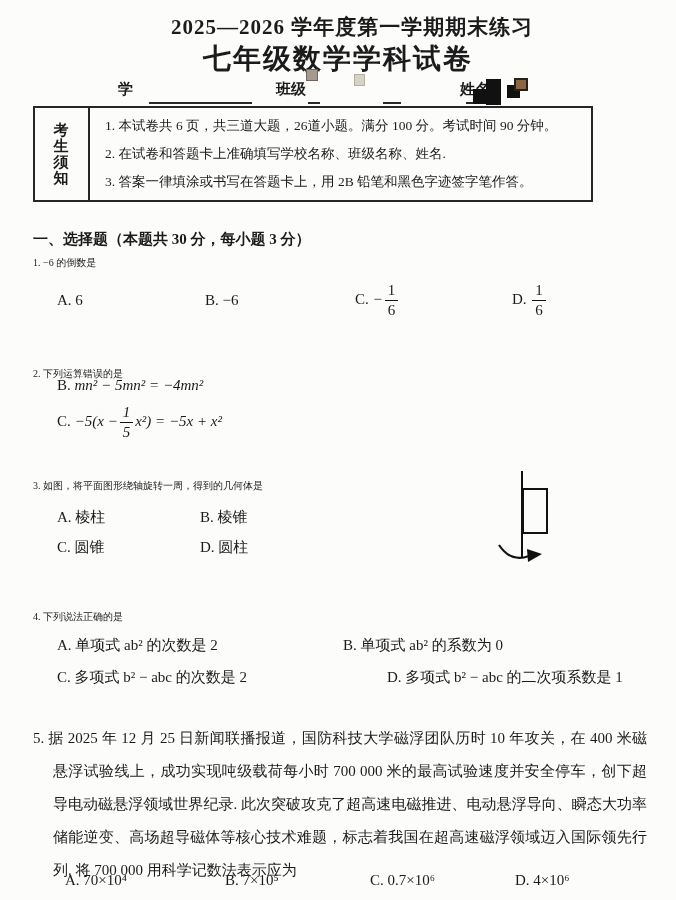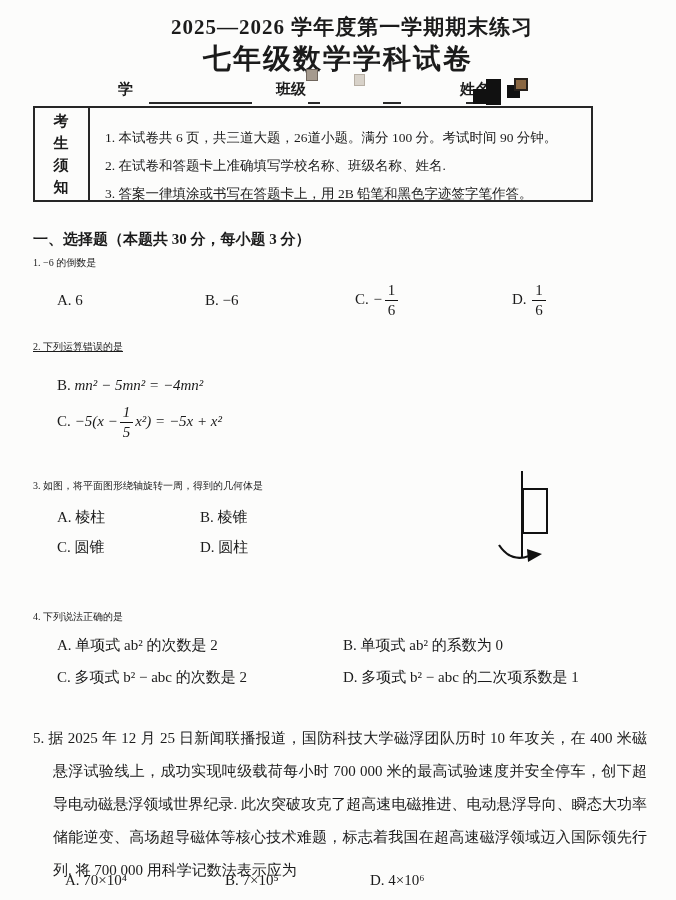--- a/index.html
+++ b/index.html
@@ -10,34 +10,34 @@
   .t1{top:13px;font-size:21px;font-weight:600;letter-spacing:1px;padding-left:14px;}
   .t2{top:40px;font-size:28px;font-weight:700;letter-spacing:2px;}
   .flabel{top:80px;font-weight:700;font-size:15px;}
   .blank{top:82px;height:20px;border-bottom:2px solid #2a2a2a;}
   .mark{position:absolute;background:#111;}
   .mark-brown{position:absolute;background:#8a6742;border:2px solid #26201b;}
   .artifact{position:absolute;background:#a59a8e;border:1px solid #6f655c;}
   .artifact.faint{background:#d8d2c9;border:1px solid #b7afa4;}
   .notice{left:33px;top:106px;width:556px;height:92px;border:2px solid #262626;display:flex;}
   .notice-side{width:53px;border-right:2px solid #262626;display:flex;align-items:center;justify-content:center;}
-  .notice-side-text{width:16px;word-break:break-all;line-height:22px;font-size:15px;font-weight:700;}
-  .notice-items{flex:1;padding:1px 6px 0 15px;overflow:hidden;margin-top:20px;}
+  .notice-side-text{width:16px;word-break:break-all;line-height:16px;font-size:15px;font-weight:700;}
+  .notice-items{flex:1;padding:9px 6px 0 15px;overflow:hidden;}
   .notice-items p{margin:0 0 11px 0;font-size:13.5px;line-height:17px;white-space:nowrap;overflow:hidden;}
   .sect{left:33px;top:230px;font-weight:700;font-size:15px;}
   .stem{left:33px;font-size:10px;}
   .optgrid{position:absolute;display:grid;font-size:15px;}
   .optgrid.vcenter{align-items:center;height:44px;}
   #q1opts{left:57px;top:278px;grid-template-columns:148px 150px 157px auto;}
   #q2r1{left:57px;top:377px;grid-template-columns:273px auto;}
   #q2r2{left:57px;top:400px;grid-template-columns:273px auto;}
   #q3r1{left:57px;top:508px;grid-template-columns:143px auto;}
   #q3r2{left:57px;top:538px;grid-template-columns:143px auto;}
   #q4r1{left:57px;top:636px;grid-template-columns:286px auto;}
-  #q4r2{left:57px;top:668px;grid-template-columns:286px auto;}
+  #q4r2{left:57px;top:668px;grid-template-columns:286px auto;gap:44px;}
   #q5opts{left:65px;top:872px;grid-template-columns:160px 145px 145px auto;}
   .mi{font-style:italic;font-family:"Liberation Serif","DejaVu Serif",serif;}
   .frac{display:inline-block;vertical-align:middle;text-align:center;line-height:1;margin:0 2px;}
   .frac .fnum{display:block;padding:0 3px 2px 3px;}
   .frac .fden{display:block;border-top:1.4px solid #111;padding:2px 3px 0 3px;}
   .fig-axis{left:521px;top:471px;width:2px;height:86px;background:#111;}
   .fig-rect{left:522px;top:488px;width:22px;height:42px;border:2px solid #111;background:transparent;}
   .fig-arrow{left:496px;top:541px;}
   .q5p{left:33px;top:722px;width:614px;line-height:33px;text-align:justify;padding-left:20px;text-indent:-20px;box-sizing:border-box;}
 </style>
@@ -77,21 +77,21 @@
 <div class="abs sect">一、选择题（本题共 30 分，每小题 3 分）</div>
 
 <div class="abs stem" style="top:256px;">1. −6 的倒数是</div>
 <div class="optgrid vcenter" id="q1opts">
   <span>A. 6</span>
   <span>B. −6</span>
   <span><span>C. </span><span class="mi">−</span><span class="frac"><span class="fnum">1</span><span class="fden">6</span></span></span>
   <span><span>D. </span><span class="frac"><span class="fnum">1</span><span class="fden">6</span></span></span>
 </div>
 
-<div class="abs stem" style="top:340px;text-decoration:underline;">2. 下列运算错误的是</div>
+<div class="abs stem" style="top:367px;">2. 下列运算错误的是</div>
 <div class="optgrid" id="q2r1">
   <span><span>B. </span><span class="mi">mn² − 5mn² = −4mn²</span></span>
 </div>
 <div class="optgrid vcenter" id="q2r2">
   <span><span>C. </span><span class="mi">−5(x −</span><span class="frac"><span class="fnum mi">1</span><span class="fden mi">5</span></span><span class="mi">x²) = −5x + x²</span></span>
 </div>
 
 <div class="abs stem" style="top:479px;">3. 如图，将平面图形绕轴旋转一周，得到的几何体是</div>
 <div class="optgrid" id="q3r1">
   <span>A. 棱柱</span>
@@ -116,14 +116,15 @@
 </div>
 <div class="optgrid" id="q4r2">
   <span>C. 多项式 b² − abc 的次数是 2</span>
   <span>D. 多项式 b² − abc 的二次项系数是 1</span>
 </div>
 
 <div class="abs q5p">5. 据 2025 年 12 月 25 日新闻联播报道，国防科技大学磁浮团队历时 10 年攻关，在 400 米磁悬浮试验线上，成功实现吨级载荷每小时 700 000 米的最高试验速度并安全停车，创下超导电动磁悬浮领域世界纪录. 此次突破攻克了超高速电磁推进、电动悬浮导向、瞬态大功率储能逆变、高场超导磁体等核心技术难题，标志着我国在超高速磁浮领域迈入国际领先行列. 将 700 000 用科学记数法表示应为</div>
 <div class="optgrid" id="q5opts">
   <span>A. 70×10⁴</span>
   <span>B. 7×10⁵</span>
+  <span>C. 0.7×10⁶</span>
   <span>D. 4×10⁶</span>
 </div>
 
 </body></html>

